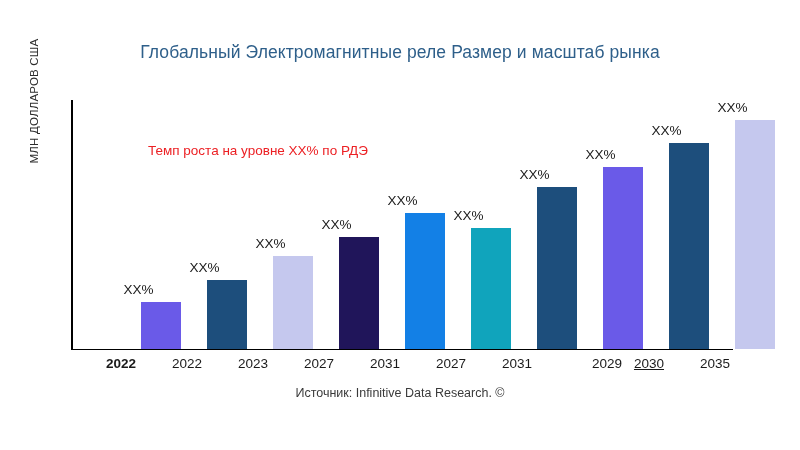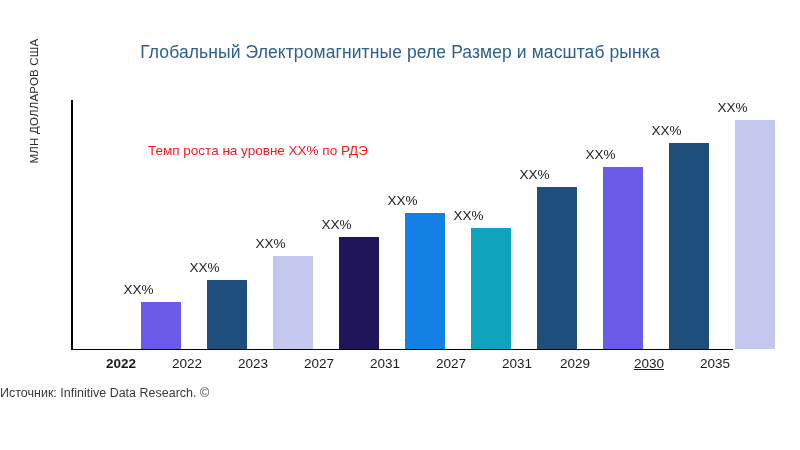--- a/index.html
+++ b/index.html
@@ -116,20 +116,21 @@
     color: #ec2024;
     white-space: nowrap;
   }
 
   
   #source {
     position: absolute;
     left: 0;
     top: 386px;
     width: 800px;
+    text-align: center;
     font-size: 12.5px;
     color: #3a3a3a;
   }
 </style>
 </head>
 <body>
 
 <div id="chart-root">
 
   <div id="chart-title">Глобальный Электромагнитные реле Размер и масштаб рынка</div>
@@ -184,21 +185,21 @@
     </div>
   </div>
 
   <div class="xtick" style="left: 91px; font-weight: bold;">2022</div>
   <div class="xtick" style="left: 157px;">2022</div>
   <div class="xtick" style="left: 223px;">2023</div>
   <div class="xtick" style="left: 289px;">2027</div>
   <div class="xtick" style="left: 355px;">2031</div>
   <div class="xtick" style="left: 421px;">2027</div>
   <div class="xtick" style="left: 487px;">2031</div>
-  <div class="xtick" style="left: 545px;">2029</div>
+  <div class="xtick" style="left: 577px;">2029</div>
   <div class="xtick" style="left: 619px; text-decoration: underline;">2030</div>
   <div class="xtick" style="left: 685px;">2035</div>
 
   <div id="growth-note">Темп роста на уровне XX% по РДЭ</div>
 
   <div id="source">Источник: Infinitive Data Research. ©</div>
 
 </div>
 
 </body></html>

